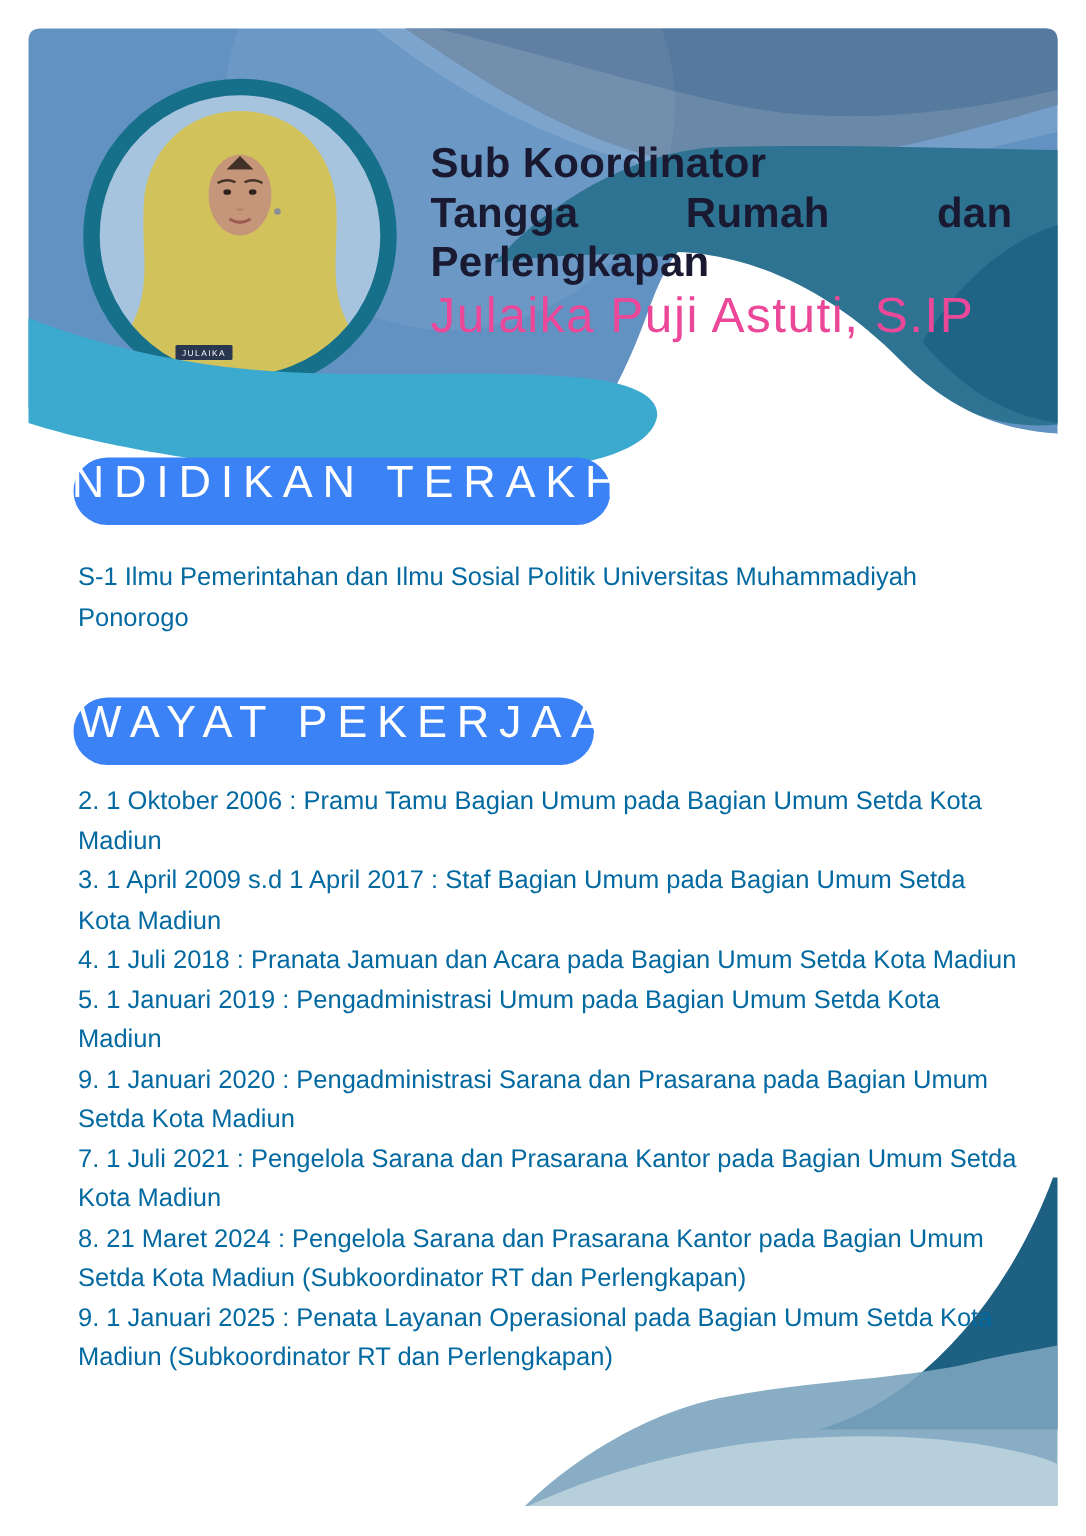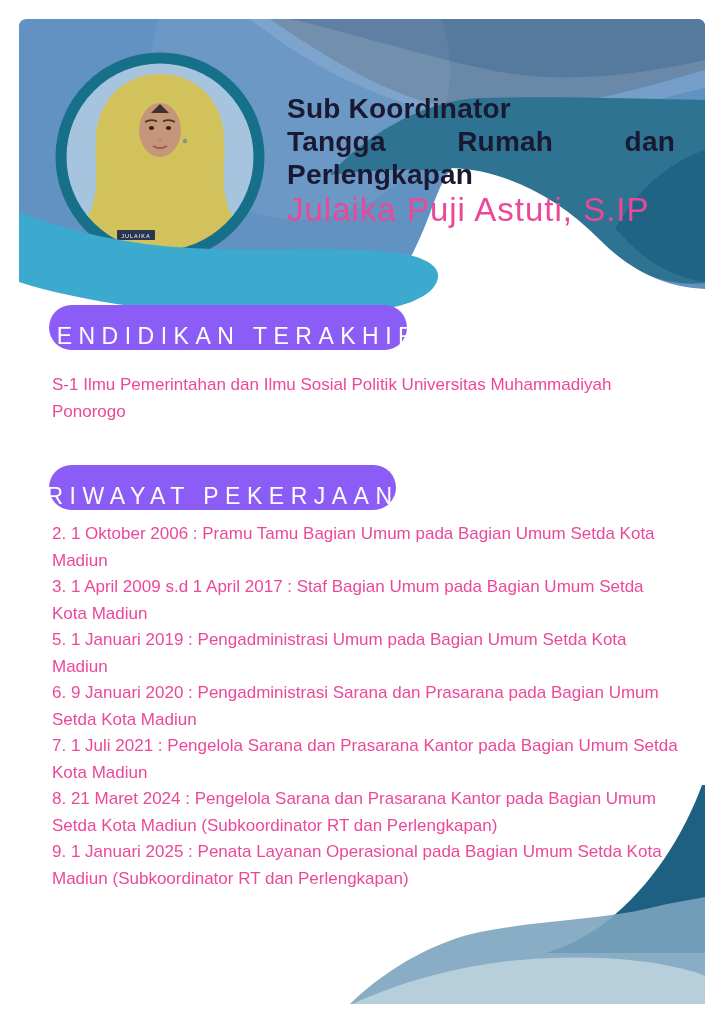--- a/index.html
+++ b/index.html
@@ -19,29 +19,29 @@
     letter-spacing:0.2px;
   }
   .title-line2{display:flex;justify-content:space-between;width:100%;}
   .person-name{
     position:absolute;left:287px;top:191px;width:420px;
     color:#ec4899;font-weight:300;font-size:33px;line-height:38px;
     letter-spacing:1px;white-space:nowrap;
   }
   .pill{
     position:absolute;left:49px;height:45px;
-    background:#8b5cf6;border-radius:24px;
-    color:#ffffff;font-size:23px;letter-spacing:6.5px;
-    display:flex;align-items:flex-end;justify-content:center;
+    background:#3b82f6;border-radius:24px;
+    color:#ffffff;font-size:30px;letter-spacing:6.5px;
+    display:flex;align-items:flex-start;justify-content:center;
     white-space:nowrap;
   }
   .pill-education{top:305px;width:358px;}
   .pill-career{top:465px;width:347px;}
   .body-text{
-    color:#ec4899;font-size:17px;line-height:27px;
+    color:#0369a1;font-size:17px;line-height:27px;
     position:absolute;left:52px;
   }
   .education-text{top:371px;width:610px;}
   .career-list{top:521px;width:628px;line-height:26.5px;}
   .career-item{margin:0;padding:0;}
 </style>
 </head>
 <body>
 
 <div class="stage">
@@ -118,20 +118,21 @@
     <span>PENDIDIKAN TERAKHIR</span>
   </div>
   <div class="body-text education-text">S-1 Ilmu Pemerintahan dan Ilmu Sosial Politik Universitas Muhammadiyah Ponorogo</div>
 
   <div class="pill pill-career">
     <span>RIWAYAT PEKERJAAN</span>
   </div>
   <div class="body-text career-list">
     <div class="career-item">2. 1 Oktober 2006 : Pramu Tamu Bagian Umum pada Bagian Umum Setda Kota Madiun</div>
     <div class="career-item">3. 1 April 2009 s.d 1 April 2017 : Staf Bagian Umum pada Bagian Umum Setda Kota Madiun</div>
+    <div class="career-item">4. 1 Juli 2018 : Pranata Jamuan dan Acara pada Bagian Umum Setda Kota Madiun</div>
     <div class="career-item">5. 1 Januari 2019 : Pengadministrasi Umum pada Bagian Umum Setda Kota Madiun</div>
-    <div class="career-item">6. 9 Januari 2020 : Pengadministrasi Sarana dan Prasarana pada Bagian Umum Setda Kota Madiun</div>
+    <div class="career-item">9. 1 Januari 2020 : Pengadministrasi Sarana dan Prasarana pada Bagian Umum Setda Kota Madiun</div>
     <div class="career-item">7. 1 Juli 2021 : Pengelola Sarana dan Prasarana Kantor pada Bagian Umum Setda Kota Madiun</div>
     <div class="career-item">8. 21 Maret 2024 : Pengelola Sarana dan Prasarana Kantor pada Bagian Umum Setda Kota Madiun (Subkoordinator RT dan Perlengkapan)</div>
     <div class="career-item">9. 1 Januari 2025 : Penata Layanan Operasional pada Bagian Umum Setda Kota Madiun (Subkoordinator RT dan Perlengkapan)</div>
   </div>
 
 </div>
 
 </body></html>

